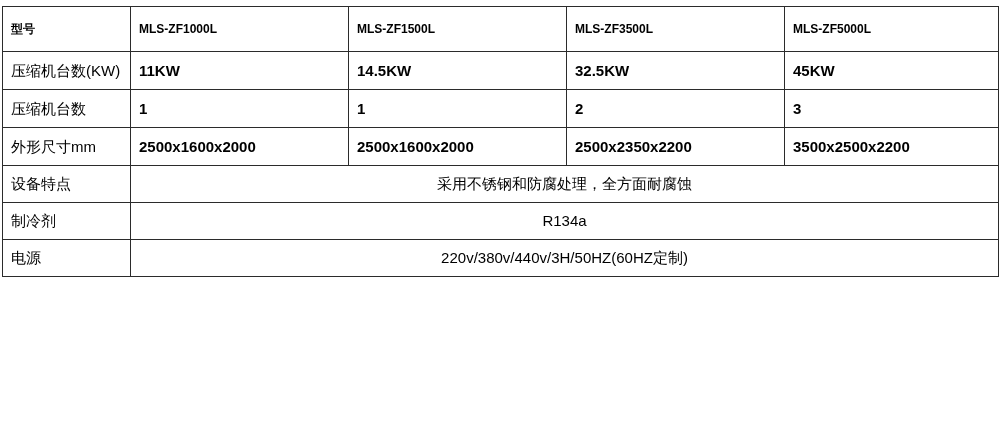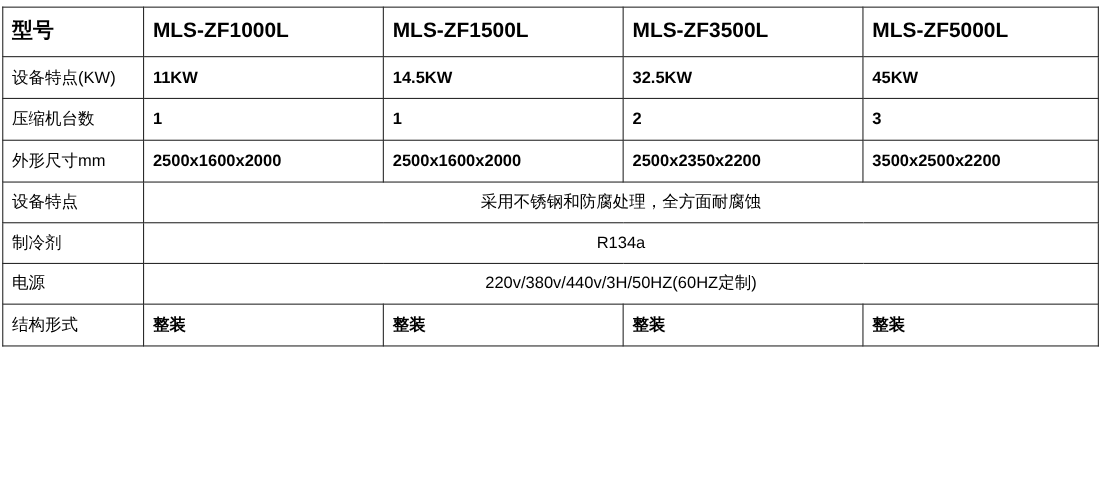--- a/index.html
+++ b/index.html
@@ -26,21 +26,21 @@
     vertical-align: middle;
     font-size: 15px;
     line-height: 1.2;
   }
   .row-head td {
     height: 44px;
   }
   .row-head .label-cell,
   .row-head .val-cell {
     font-weight: bold;
-    font-size: 19px;
+    font-size: 12px;
   }
   .label-cell {
     width: 128px;
     text-align: left;
     padding-left: 10px;
     font-size: 15px;
   }
   .val-cell {
     font-weight: bold;
     font-size: 17px;
@@ -83,21 +83,21 @@
     <tr class="row-head">
       <td class="label-cell">型号</td>
       <td class="val-cell">MLS-ZF1000L</td>
       <td class="val-cell">MLS-ZF1500L</td>
       <td class="val-cell">MLS-ZF3500L</td>
       <td class="val-cell">MLS-ZF5000L</td>
     </tr>
 
 
     <tr class="row-spec">
-      <td class="label-cell">设备特点(KW)</td>
+      <td class="label-cell">压缩机台数(KW)</td>
       <td class="val-cell">11KW</td>
       <td class="val-cell">14.5KW</td>
       <td class="val-cell">32.5KW</td>
       <td class="val-cell">45KW</td>
     </tr>
 
     <tr class="row-spec">
       <td class="label-cell">压缩机台数</td>
       <td class="val-cell">1</td>
       <td class="val-cell">1</td>
@@ -123,21 +123,14 @@
       <td class="label-cell">制冷剂</td>
       <td class="merged-cell" colspan="4">R134a</td>
     </tr>
 
     <tr class="row-merged">
       <td class="label-cell">电源</td>
       <td class="merged-cell" colspan="4">220v/380v/440v/3H/50HZ(60HZ定制)</td>
     </tr>
 
 
-    <tr class="row-last">
-      <td class="label-cell">结构形式</td>
-      <td class="val-cell">整装</td>
-      <td class="val-cell">整装</td>
-      <td class="val-cell">整装</td>
-      <td class="val-cell">整装</td>
-    </tr>
   </tbody>
 </table>
 
 </body></html>

